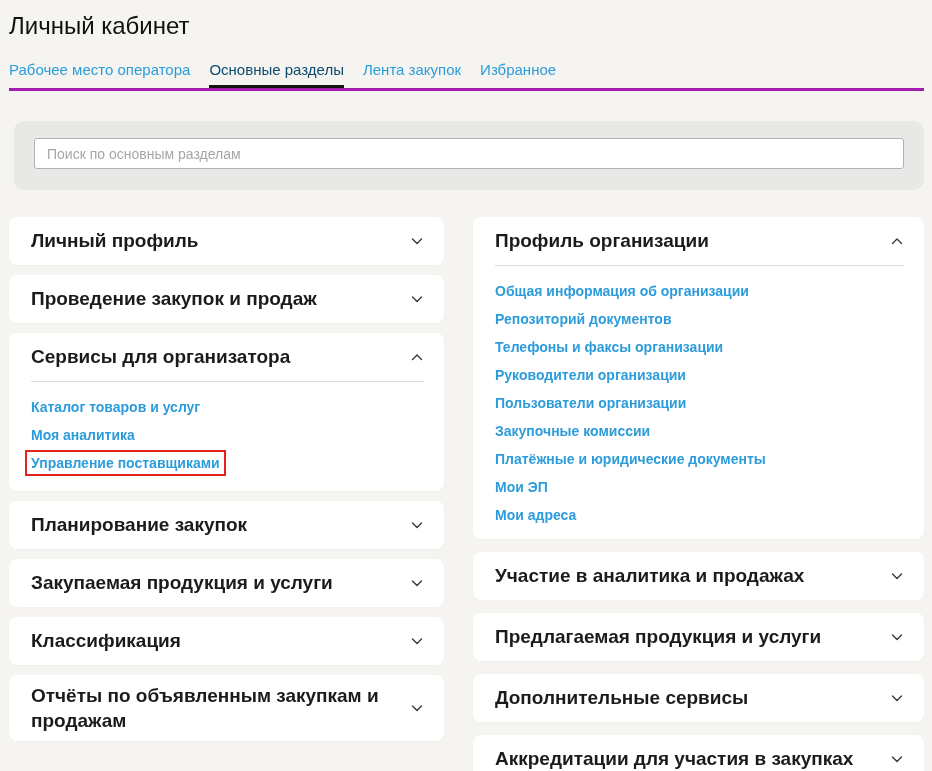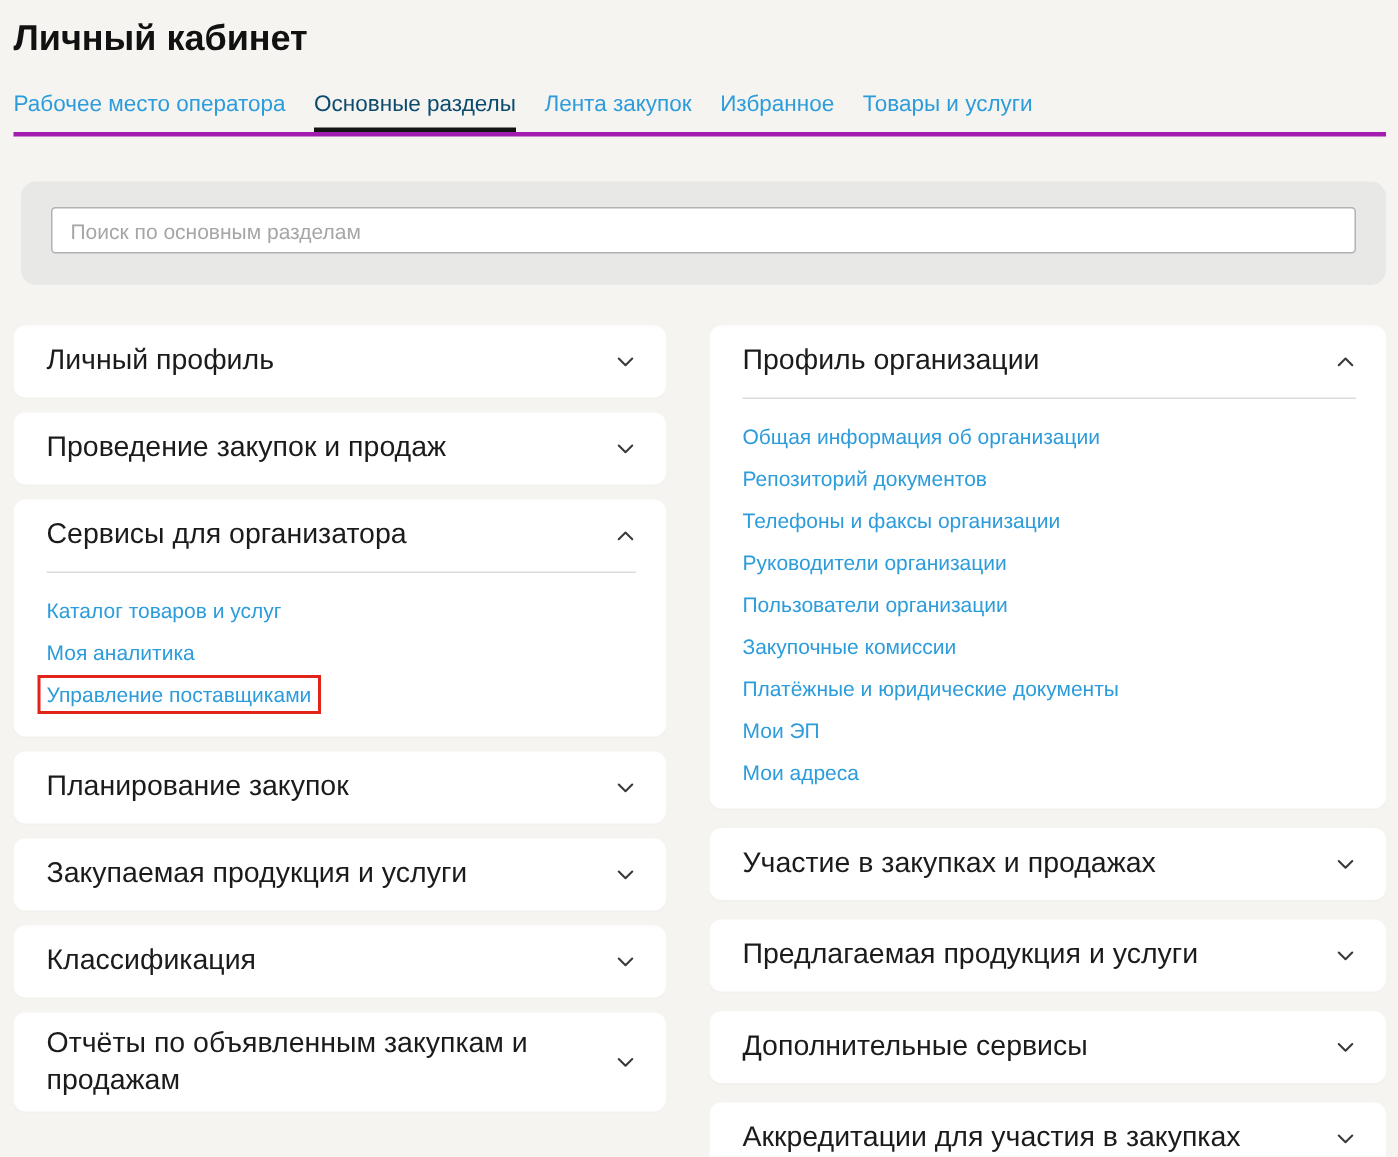--- a/index.html
+++ b/index.html
@@ -6,21 +6,21 @@
   html, body { margin: 0; padding: 0; }
   body {
     width: 932px; height: 771px; overflow: hidden;
     background: #f5f4f1;
     font-family: "Liberation Sans", sans-serif;
     color: #1b1b1b;
   }
   .page { padding: 8px 8px 0 9px; width: 932px; }
 
   .page-title {
-    font-size: 24px; font-weight: 700; color: #111;
+    font-size: 24px; font-weight: 400; color: #111;
     margin: 3px 0 0 0; line-height: 1.25;
   }
 
   
   .tabs {
     display: flex; gap: 19px; align-items: flex-end;
     margin-top: 20px; border-bottom: 3px solid #a21caf;
   }
   .tab {
     font-size: 15px; color: #2d9cdb; padding-bottom: 10px;
@@ -49,20 +49,21 @@
 
   
   .columns { display: flex; gap: 29px; margin-top: 27px; align-items: flex-start; }
   .column { display: flex; flex-direction: column; }
   .column-left  { width: 435px; gap: 10px; }
   .column-right { width: 451px; gap: 13px; }
 
   .card {
     background: #ffffff; border-radius: 8px;
     box-shadow: 0 1px 2px rgba(0,0,0,0.02);
+    font-weight: bold;
   }
   .card-header {
     display: flex; align-items: center; justify-content: space-between;
     min-height: 48px; padding: 8px 19px 8px 22px;
     cursor: pointer;
   }
   .card-title {
     font-size: 19px; color: #1b1b1b; line-height: 1.32;
     padding-right: 10px;
   }
@@ -89,21 +90,20 @@
 
 <div class="page">
 
   <h1 class="page-title">Личный кабинет</h1>
 
   <nav class="tabs">
       <span class="tab">Рабочее место оператора</span>
       <span class="tab active">Основные разделы</span>
       <span class="tab">Лента закупок</span>
       <span class="tab">Избранное</span>
-      <span class="tab">Товары и услуги</span>
     </nav>
 
   <div class="search-panel">
     <input class="search-input" type="text" placeholder="Поиск по основным разделам" style="">
   </div>
 
   <div class="columns">
     <div class="column column-left">
         <section class="card" aria-expanded="false">
     <div class="card-header">
@@ -212,21 +212,21 @@
             <a class="section-link" href="#">Руководители организации</a>
             <a class="section-link" href="#">Пользователи организации</a>
             <a class="section-link" href="#">Закупочные комиссии</a>
             <a class="section-link" href="#">Платёжные и юридические документы</a>
             <a class="section-link" href="#">Мои ЭП</a>
             <a class="section-link" href="#">Мои адреса</a>
           </div>
   </section>
         <section class="card" aria-expanded="false">
     <div class="card-header">
-      <span class="card-title">Участие в закупках и продажах</span>
+      <span class="card-title">Участие в аналитика и продажах</span>
       <span class="chevron">
         <svg width="16" height="16" viewBox="0 0 16 16">
           <polyline points="3.5,6 8,10.5 12.5,6" fill="none" stroke="#3a3a3a" stroke-width="1.4" stroke-linecap="round" stroke-linejoin="round"></polyline>
         </svg>
       </span>
 
     </div>
 
   </section>
         <section class="card" aria-expanded="false">

